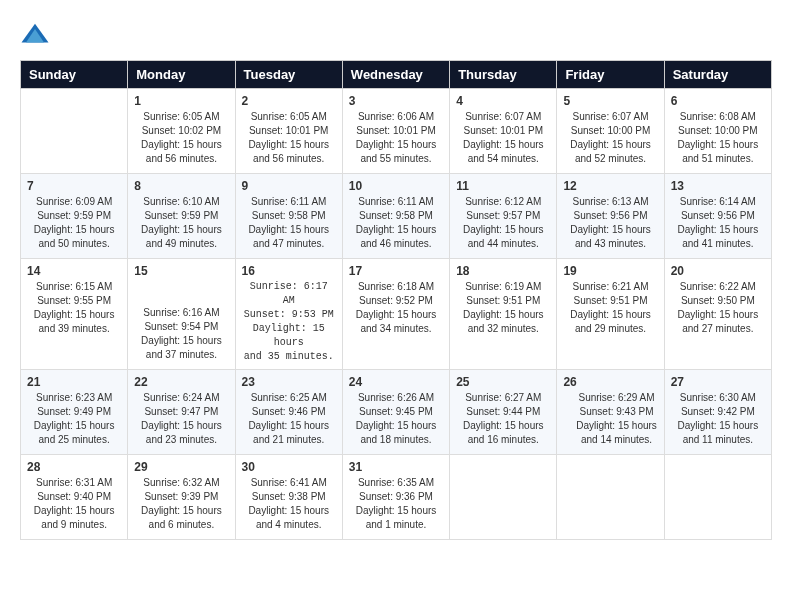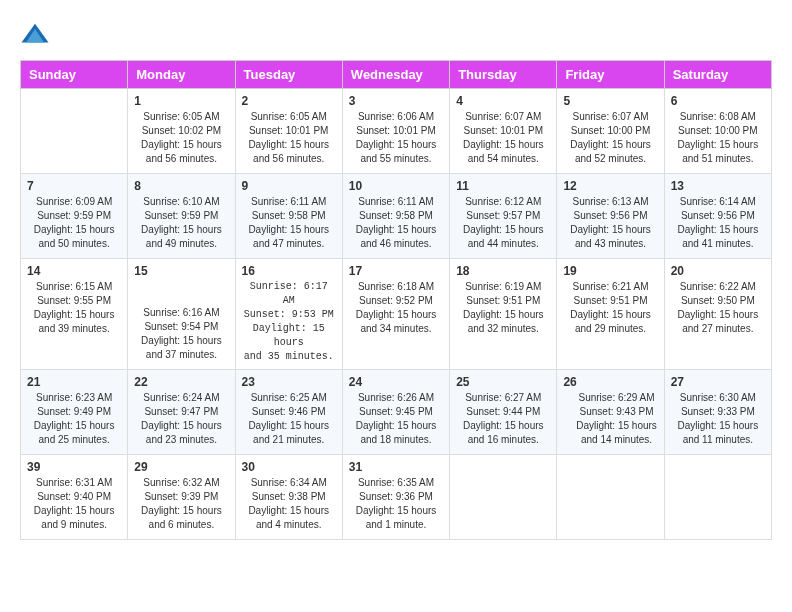--- a/index.html
+++ b/index.html
@@ -45,21 +45,21 @@
     .location {
       font-size: 16px;
       color: #555;
     }
     table {
       width: 100%;
       border-collapse: collapse;
       table-layout: fixed;
     }
     th {
-      background-color: #d946ef;
+      background-color: #0f172a;
       color: #fff;
       text-align: left;
       padding: 6px 8px;
       font-size: 13px;
       font-weight: bold;
       border: 1px solid #ccc;
     }
     td {
       vertical-align: top;
       padding: 5px 6px;
@@ -306,43 +306,43 @@
         <td>
           <span class="day-num">26</span>
           <div class="cell-info" style="white-space: pre-line; margin-left: 12px;">Sunrise: 6:29 AM
 Sunset: 9:43 PM
 Daylight: 15 hours
 and 14 minutes.</div>
         </td>
         <td>
           <span class="day-num">27</span>
           <div class="cell-info" style="white-space: pre-line;">Sunrise: 6:30 AM
-Sunset: 9:33 PM
+Sunset: 9:42 PM
 Daylight: 15 hours
 and 11 minutes.</div>
         </td>
       </tr>
       <tr>
         <td>
-          <span class="day-num">39</span>
+          <span class="day-num">28</span>
           <div class="cell-info" style="white-space: pre-line;">Sunrise: 6:31 AM
 Sunset: 9:40 PM
 Daylight: 15 hours
 and 9 minutes.</div>
         </td>
         <td>
           <span class="day-num">29</span>
           <div class="cell-info" style="white-space: pre-line;">Sunrise: 6:32 AM
 Sunset: 9:39 PM
 Daylight: 15 hours
 and 6 minutes.</div>
         </td>
         <td>
           <span class="day-num">30</span>
-          <div class="cell-info" style="white-space: pre-line;">Sunrise: 6:34 AM
+          <div class="cell-info" style="white-space: pre-line;">Sunrise: 6:41 AM
 Sunset: 9:38 PM
 Daylight: 15 hours
 and 4 minutes.</div>
         </td>
         <td>
           <span class="day-num">31</span>
           <div class="cell-info" style="white-space: pre-line;">Sunrise: 6:35 AM
 Sunset: 9:36 PM
 Daylight: 15 hours
 and 1 minute.</div>

